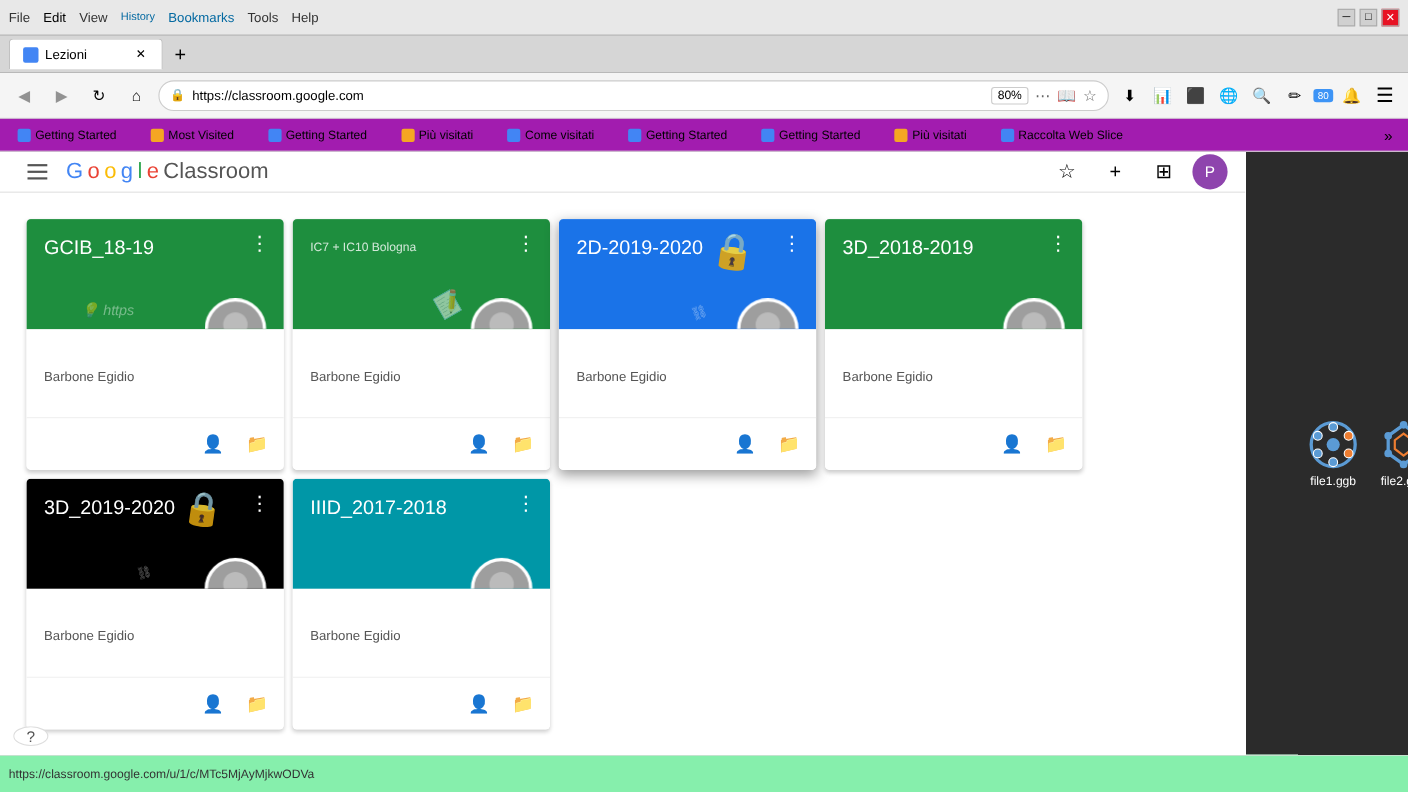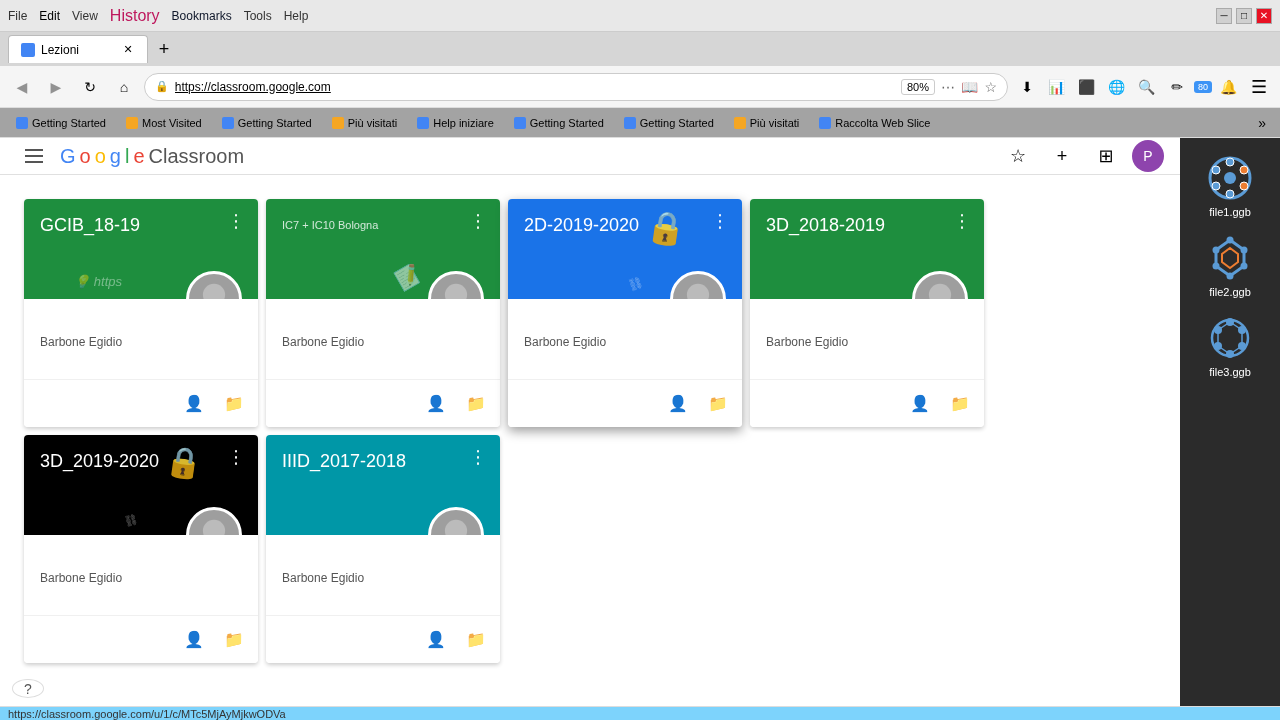--- a/index.html
+++ b/index.html
@@ -84,26 +84,26 @@
       background: #3d94f6;
       color: #fff;
       font-size: 9px;
       padding: 1px 3px;
       border-radius: 3px;
       min-width: 18px;
       text-align: center;
     }
 
     .bookmarks-bar {
-      background: #a3a3a3;
+      background: #a21caf;
       height: 30px;
       display: flex;
       align-items: center;
       padding: 0 8px;
-      gap: 4px;
+      gap: 15px;
       border-bottom: 1px solid #ddd;
       overflow: hidden;
     }
     .bookmark-item {
       display: flex;
       align-items: center;
       gap: 4px;
       padding: 3px 8px;
       font-size: 11px;
       cursor: pointer;
@@ -250,67 +250,68 @@
       font-size: 13px;
       color: rgba(255,255,255,0.4);
       font-style: italic;
     }
 
     
     .desktop-sidebar {
       width: 100px;
       background: #2b2b2b;
       display: flex;
-      flex-direction: column;
+      flex-direction: row;
       align-items: center;
       padding: 16px 8px;
       gap: 16px;
       overflow-y: hidden;
+      margin-left: 48px;
     }
     .desktop-icon {
       display: flex;
       flex-direction: column;
       align-items: center;
       gap: 4px;
       cursor: pointer;
     }
     .desktop-icon-label { color: #fff; font-size: 11px; text-align: center; }
 
     
     .ggb-icon { width: 48px; height: 48px; }
 
     
     .browser-content::-webkit-scrollbar { width: 6px; }
     .browser-content::-webkit-scrollbar-thumb { background: #ccc; border-radius: 3px; }
 
     
     .status-bar {
-      height: 14px;
-      background: #7dd3fc;
+      height: 34px;
+      background: #86efac;
       border-top: 1px solid #ddd;
       display: flex;
       align-items: center;
       padding: 0 8px;
       font-size: 11px;
       color: #333;
     }
 
     
     .hamburger { display: flex; flex-direction: column; gap: 4px; }
     .hamburger span { width: 18px; height: 2px; background: #555; display: block; }
   </style>
 </head>
 <body>
 
 <div class="title-bar">
   <span style="font-size:12px; color:#333;">File</span>
   <span style="font-size:12px;color:#000000;margin-left:4px;">Edit</span>
   <span style="font-size:12px;color:#333;margin-left:4px;">View</span>
-  <span style="font-size:16px;color:#be185d;margin-left:4px;">History</span>
-  <span style="font-size:12px;color:#0f172a;margin-left:4px;">Bookmarks</span>
+  <span style="font-size:10px;color:#0369a1;margin-left:4px;">History</span>
+  <span style="font-size:12px;color:#0369a1;margin-left:4px;">Bookmarks</span>
   <span style="font-size:12px;color:#333;margin-left:4px;">Tools</span>
   <span style="font-size:12px;color:#333;margin-left:4px;">Help</span>
   <div class="window-controls">
     <div class="win-btn">─</div>
     <div class="win-btn">□</div>
     <div class="win-btn" style="background:#e81123;color:#fff;">✕</div>
   </div>
 </div>
 
 <div class="tab-bar">
@@ -323,21 +324,21 @@
 </div>
 
 <div class="nav-bar">
   <div class="nav-btn disabled">◀</div>
   <div class="nav-btn disabled">▶</div>
   <div class="nav-btn">↻</div>
   <div class="nav-btn">⌂</div>
 
   <div class="address-bar">
     <span style="font-size:11px;color:#666;">🔒</span>
-    <input type="text" value="https://classroom.google.com" style="flex: 1 1 0%; text-decoration: underline;">
+    <input type="text" value="https://classroom.google.com" style="flex: 1 1 0%;">
     <div class="zoom-badge">80%</div>
     <div style="font-size:14px;cursor:pointer;color:#666;">⋯</div>
     <div style="font-size:14px;cursor:pointer;color:#666;">📖</div>
     <div style="font-size:14px;cursor:pointer;color:#666;">☆</div>
   </div>
 
   <div class="nav-icons">
     <div class="nav-icon-btn">⬇</div>
     <div class="nav-icon-btn">📊</div>
     <div class="nav-icon-btn">⬛</div>
@@ -362,21 +363,21 @@
   <div class="bookmark-item">
     <div class="bookmark-favicon" style="background:#4285f4;border-radius:2px;"></div>
     <span>Getting Started</span>
   </div>
   <div class="bookmark-item">
     <div class="bookmark-favicon" style="background:#f5a623;border-radius:2px;"></div>
     <span>Più visitati</span>
   </div>
   <div class="bookmark-item">
     <div class="bookmark-favicon" style="background:#4285f4;border-radius:2px;"></div>
-    <span>Help iniziare</span>
+    <span>Come visitati</span>
   </div>
   <div class="bookmark-item">
     <div class="bookmark-favicon" style="background:#4285f4;border-radius:2px;"></div>
     <span>Getting Started</span>
   </div>
   <div class="bookmark-item">
     <div class="bookmark-favicon" style="background:#4285f4;border-radius:2px;"></div>
     <span>Getting Started</span>
   </div>
   <div class="bookmark-item">

